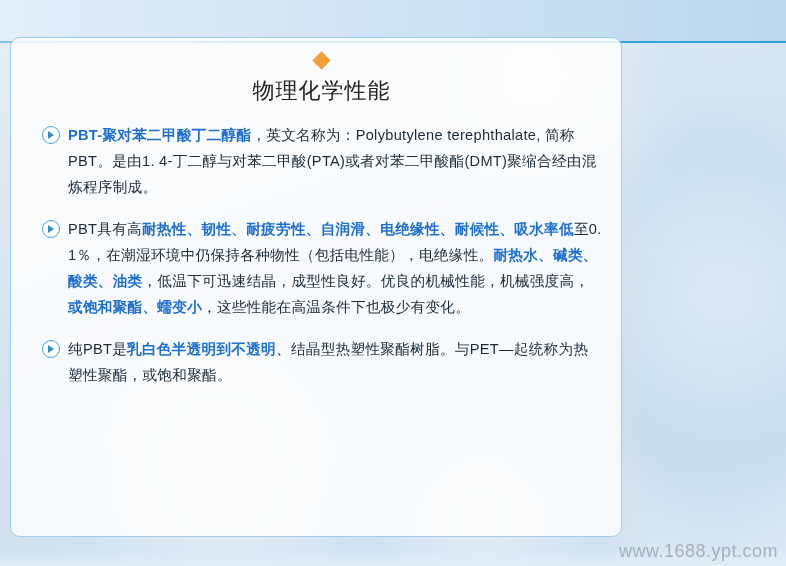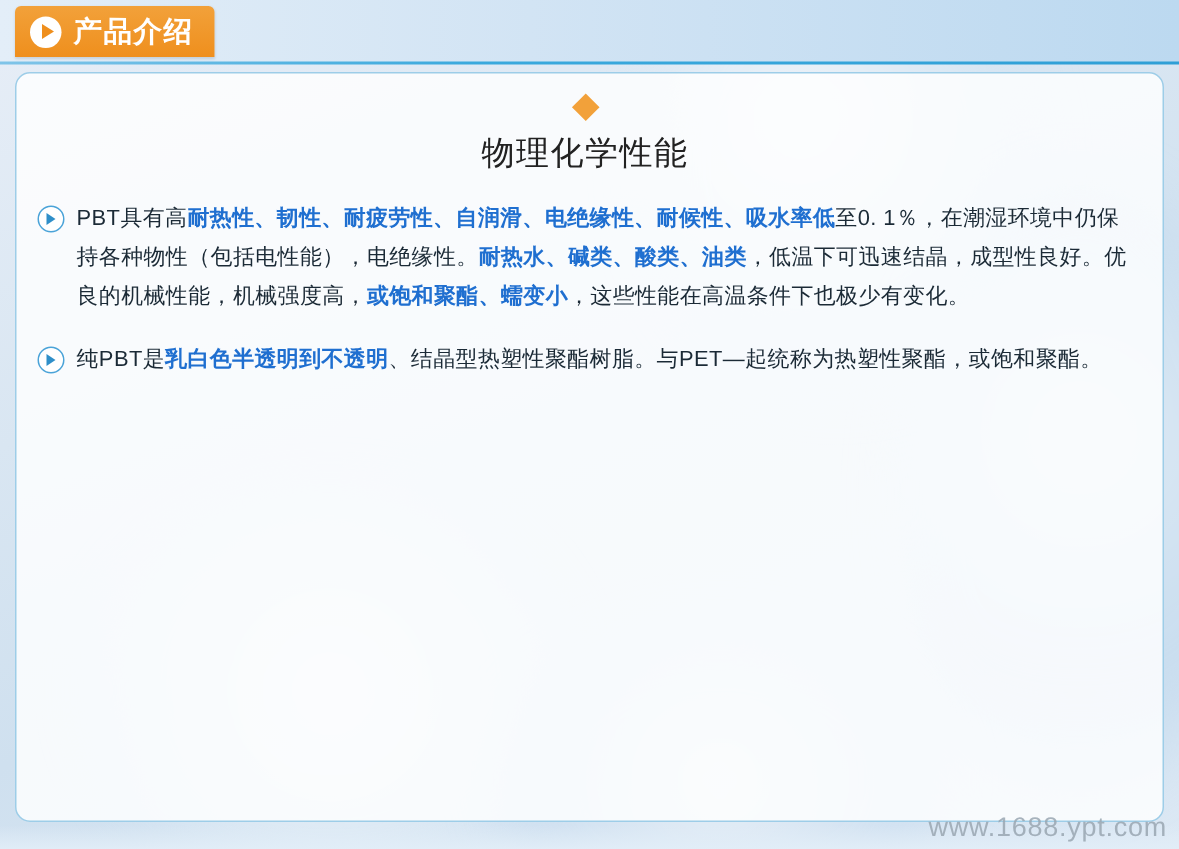--- a/index.html
+++ b/index.html
@@ -101,28 +101,28 @@
     font-family: "Liberation Serif", serif;
     font-size: 17px;
     font-style: italic;
     white-space: nowrap;
   }
 
   
   .card {
     position: absolute;
     left: 10px;
-    top: 48px;
-    width: 766px;
+    top: 37px;
+    width: 612px;
     height: 500px;
     background: rgba(255,255,255,0.82);
     border: 1px solid #9dcde8;
     border-radius: 10px;
     box-sizing: border-box;
-    padding: 14px 18px 10px 12px;
+    padding: 14px 18px 10px 29px;
     overflow: hidden;
   }
   .diamond {
     width: 13px;
     height: 13px;
     background: #f2a13a;
     transform: rotate(45deg);
     margin: 2px auto 0 auto;
   }
   .card-title {
@@ -189,31 +189,31 @@
 <body>
 
 <div class="page">
   <div class="bg-blob bg1"></div>
   <div class="bg-blob bg2"></div>
   <div class="bg-blob bg3"></div>
   <div class="bg-blob bg4"></div>
 
   <div class="header">
     <div class="header-band"></div>
-    <div class="title-tab">
-      <span class="play-icon"></span>
-      <span class="title-tab-text">产品介绍</span>
-    </div>
     <div class="header-underline"></div>
   </div>
 
   <div class="card">
     <div class="diamond"></div>
     <div class="card-title">物理化学性能</div>
 
+    <div class="para">
+      <span class="bullet"></span>
+      <div class="para-text"><span class="hl-strong">PBT-聚对苯二甲酸丁二醇酯</span><span>，英文名称为：Polybutylene terephthalate, 简称PBT。是由1. 4-丁二醇与对苯二甲酸(PTA)或者对苯二甲酸酯(DMT)聚缩合经由混炼程序制成。</span></div>
+    </div>
     <div class="para">
       <span class="bullet"></span>
       <div class="para-text"><span>PBT具有高</span><span class="hl-strong">耐热性、韧性、耐疲劳性、自润滑、电绝缘性、耐候性、吸水率低</span><span>至0. 1％，在潮湿环境中仍保持各种物性（包括电性能），电绝缘性。</span><span class="hl-strong">耐热水、碱类、酸类、油类</span><span>，低温下可迅速结晶，成型性良好。优良的机械性能，机械强度高，</span><span class="hl-strong">或饱和聚酯、蠕变小</span><span>，这些性能在高温条件下也极少有变化。</span></div>
     </div>
     <div class="para">
       <span class="bullet"></span>
       <div class="para-text"><span>纯PBT是</span><span class="hl-strong">乳白色半透明到不透明</span><span>、结晶型热塑性聚酯树脂。与PET—起统称为热塑性聚酯，或饱和聚酯。</span></div>
     </div>
   </div>
 

